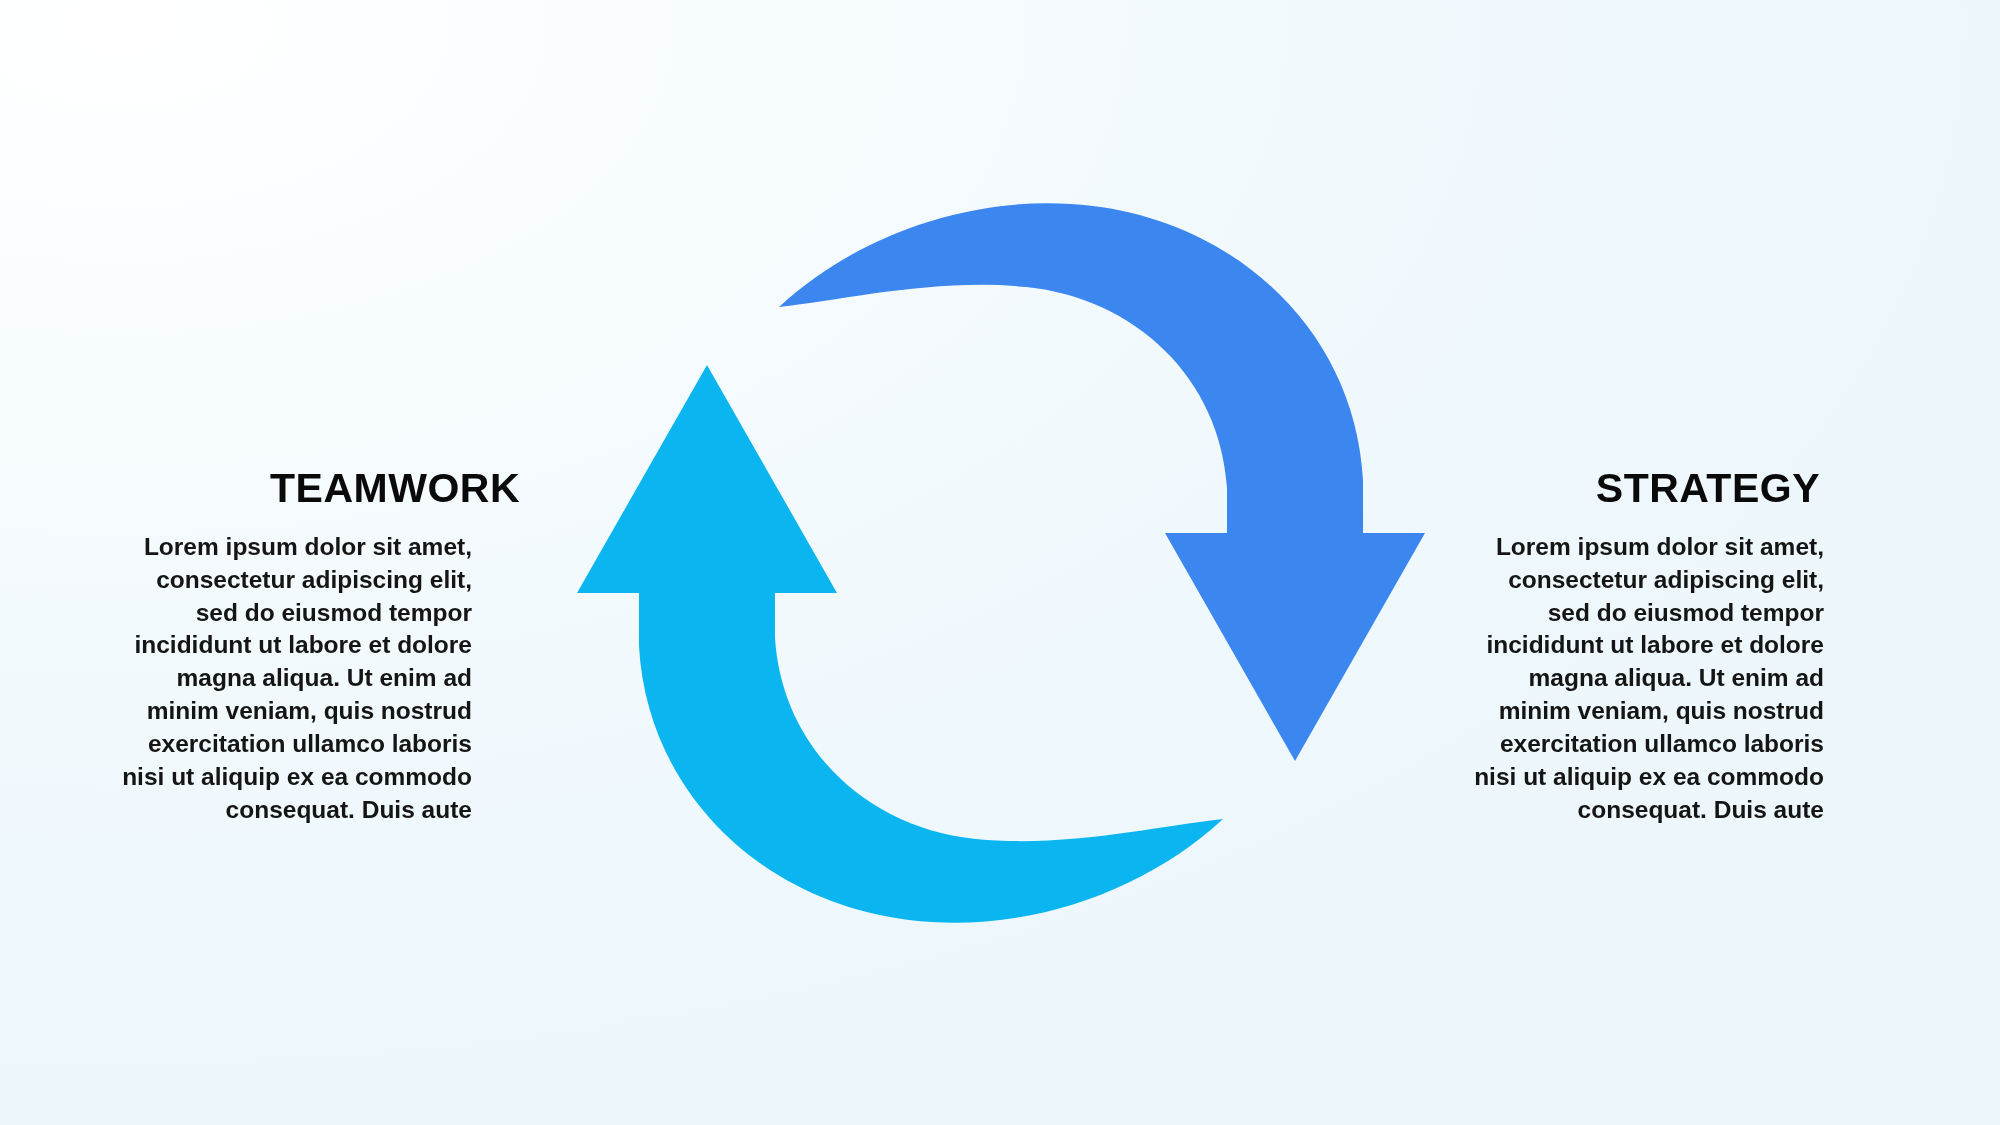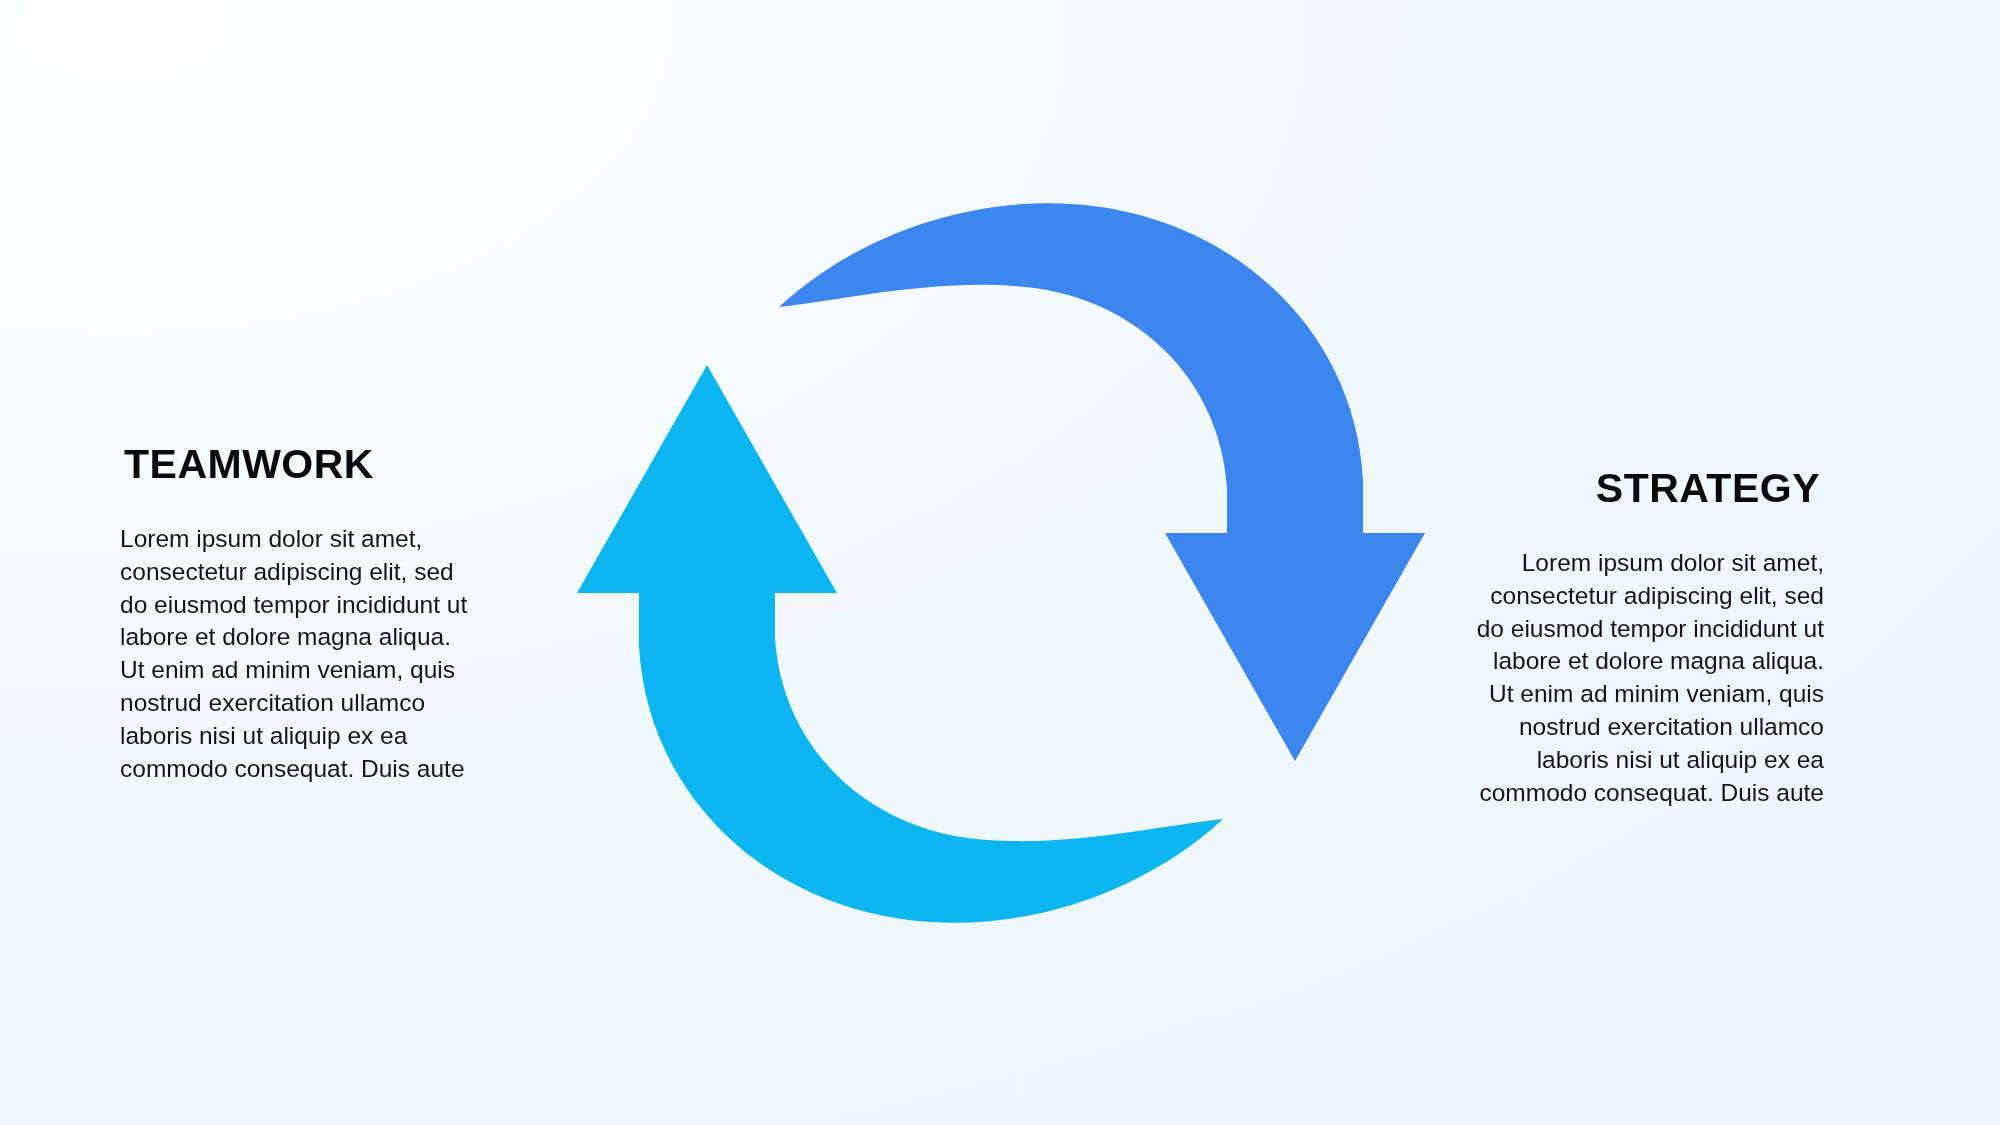--- a/index.html
+++ b/index.html
@@ -42,47 +42,47 @@
     height: 880px;
   }
 
   
   .side-block {
     position: absolute;
     width: 400px;
   }
   #block-left {
     left: 120px;
-    top: 444px;
-    text-align: left;
+    top: 468px;
+    text-align: right;
   }
   #block-right {
     left: 1424px;
     top: 468px;
     text-align: right;
   }
 
   .block-title {
     margin: 0;
     font-family: "Liberation Sans", sans-serif;
     font-size: 41px;
     font-weight: 700;
     letter-spacing: 0.5px;
     color: #0a0a0a;
     line-height: 1.0;
   }
   #block-left .block-title { padding-left: 4px; }
   #block-right .block-title { padding-right: 4px; }
 
   .block-body {
-    margin: 16px;
+    margin: 0;
     padding-top: 22px;
     font-family: "Liberation Sans", sans-serif;
     font-size: 24.5px;
-    font-weight: 400;
+    font-weight: 700;
     line-height: 1.34;
     color: #151515;
   }
   #block-left .block-body  { width: 352px; margin-left: 0; }
   #block-right .block-body { width: 352px; margin-left: 48px; }
 </style>
 </head>
 <body>
 
 <div id="slide">

